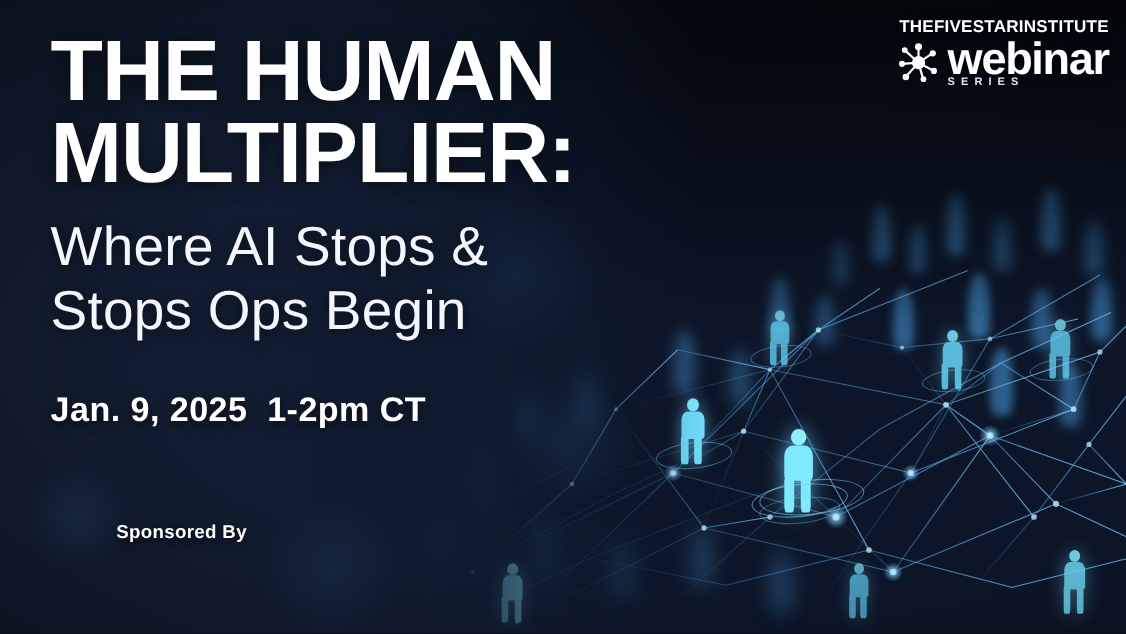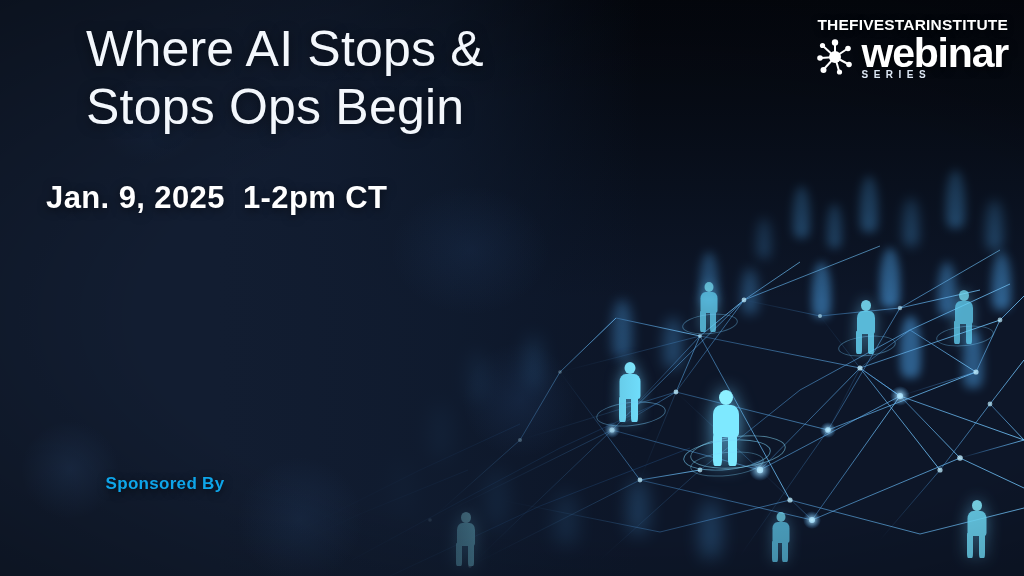--- a/index.html
+++ b/index.html
@@ -95,40 +95,40 @@
   .subtitle{
     margin-top:20px;
     color:#f3f7fc;
     font-family:"Liberation Sans Narrow","Liberation Sans", sans-serif;
     font-weight:400;
     font-size:50px;
     line-height:1.16;
     letter-spacing:.2px;
     text-shadow:0 2px 12px rgba(0,0,0,.5);
   }
-  .subtitle .sub-line{ display:block; white-space:nowrap;margin-left:40px; }
+  .subtitle .sub-line{ display:block; white-space:nowrap; }
 
   .date{
     margin-top:44px;
     color:#ffffff;
     font-family:"Liberation Sans Narrow","Liberation Sans", sans-serif;
     font-weight:700;
     font-size:31px;
     letter-spacing:.4px;
     white-space:pre;
     text-shadow:0 2px 10px rgba(0,0,0,.55);
   }
 
   
   .sponsor{
     position:absolute; left:0; top:474px; width:330px;
     text-align:center; z-index:8;
   }
   .sponsor-label{
-    color:#0ea5e9;
+    color:#ffffff;
     font-family:"Liberation Sans Narrow","Liberation Sans", sans-serif;
     font-weight:700;
     font-size:17px;
     letter-spacing:.3px;
     text-shadow:0 2px 8px rgba(0,0,0,.6);
   }
   .sponsor-logo{
     margin-top:4px;
     display:flex; align-items:center; justify-content:center; gap:2px;
   }
@@ -366,20 +366,24 @@
     </div>
 
     <div class="bg-top-dark"></div>
     <div class="bg-left-fade"></div>
     <div class="bg-left-mottle"></div>
     <div class="bg-vignette"></div>
   </div>
 
   <div class="copy">
 
+    <div class="headline">
+      <span class="hl-line l1">THE HUMAN</span>
+      <span class="hl-line l2">MULTIPLIER:</span>
+    </div>
 
     <div class="subtitle">
       <span class="sub-line">Where AI Stops &amp;</span>
       <span class="sub-line">Stops Ops Begin</span>
     </div>
 
     <div class="date">Jan. 9, 2025  1-2pm CT</div>
   </div>
 
   <div class="sponsor">

